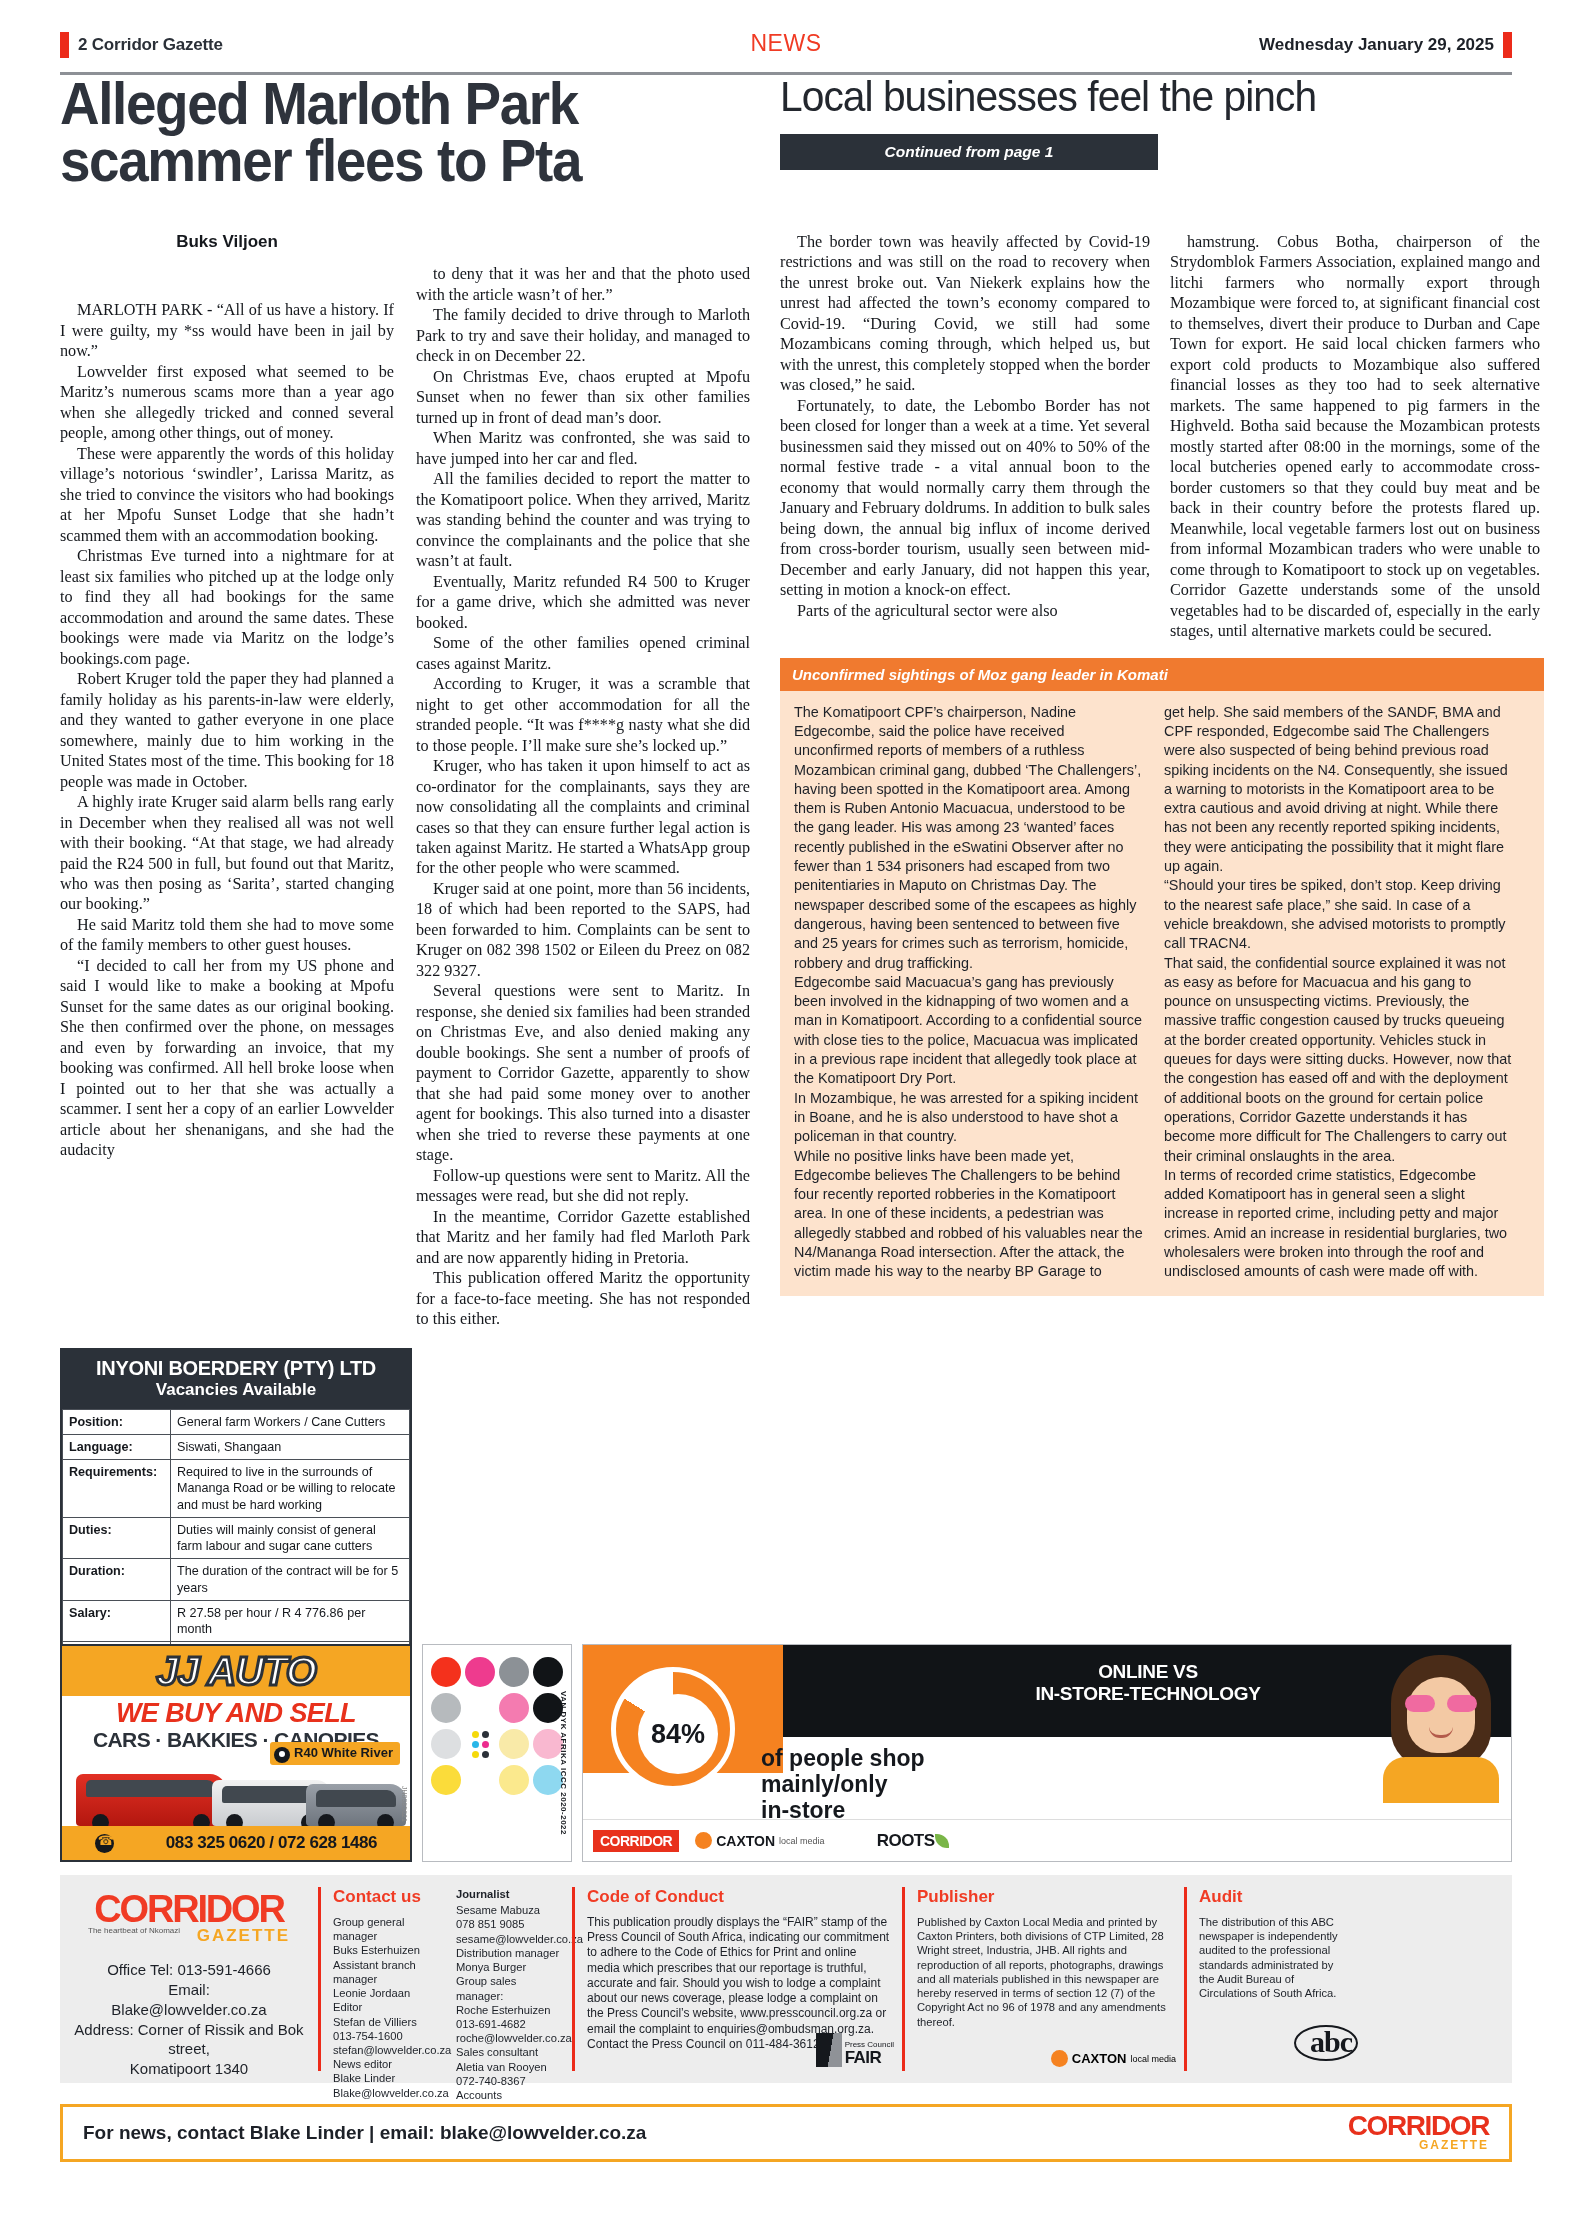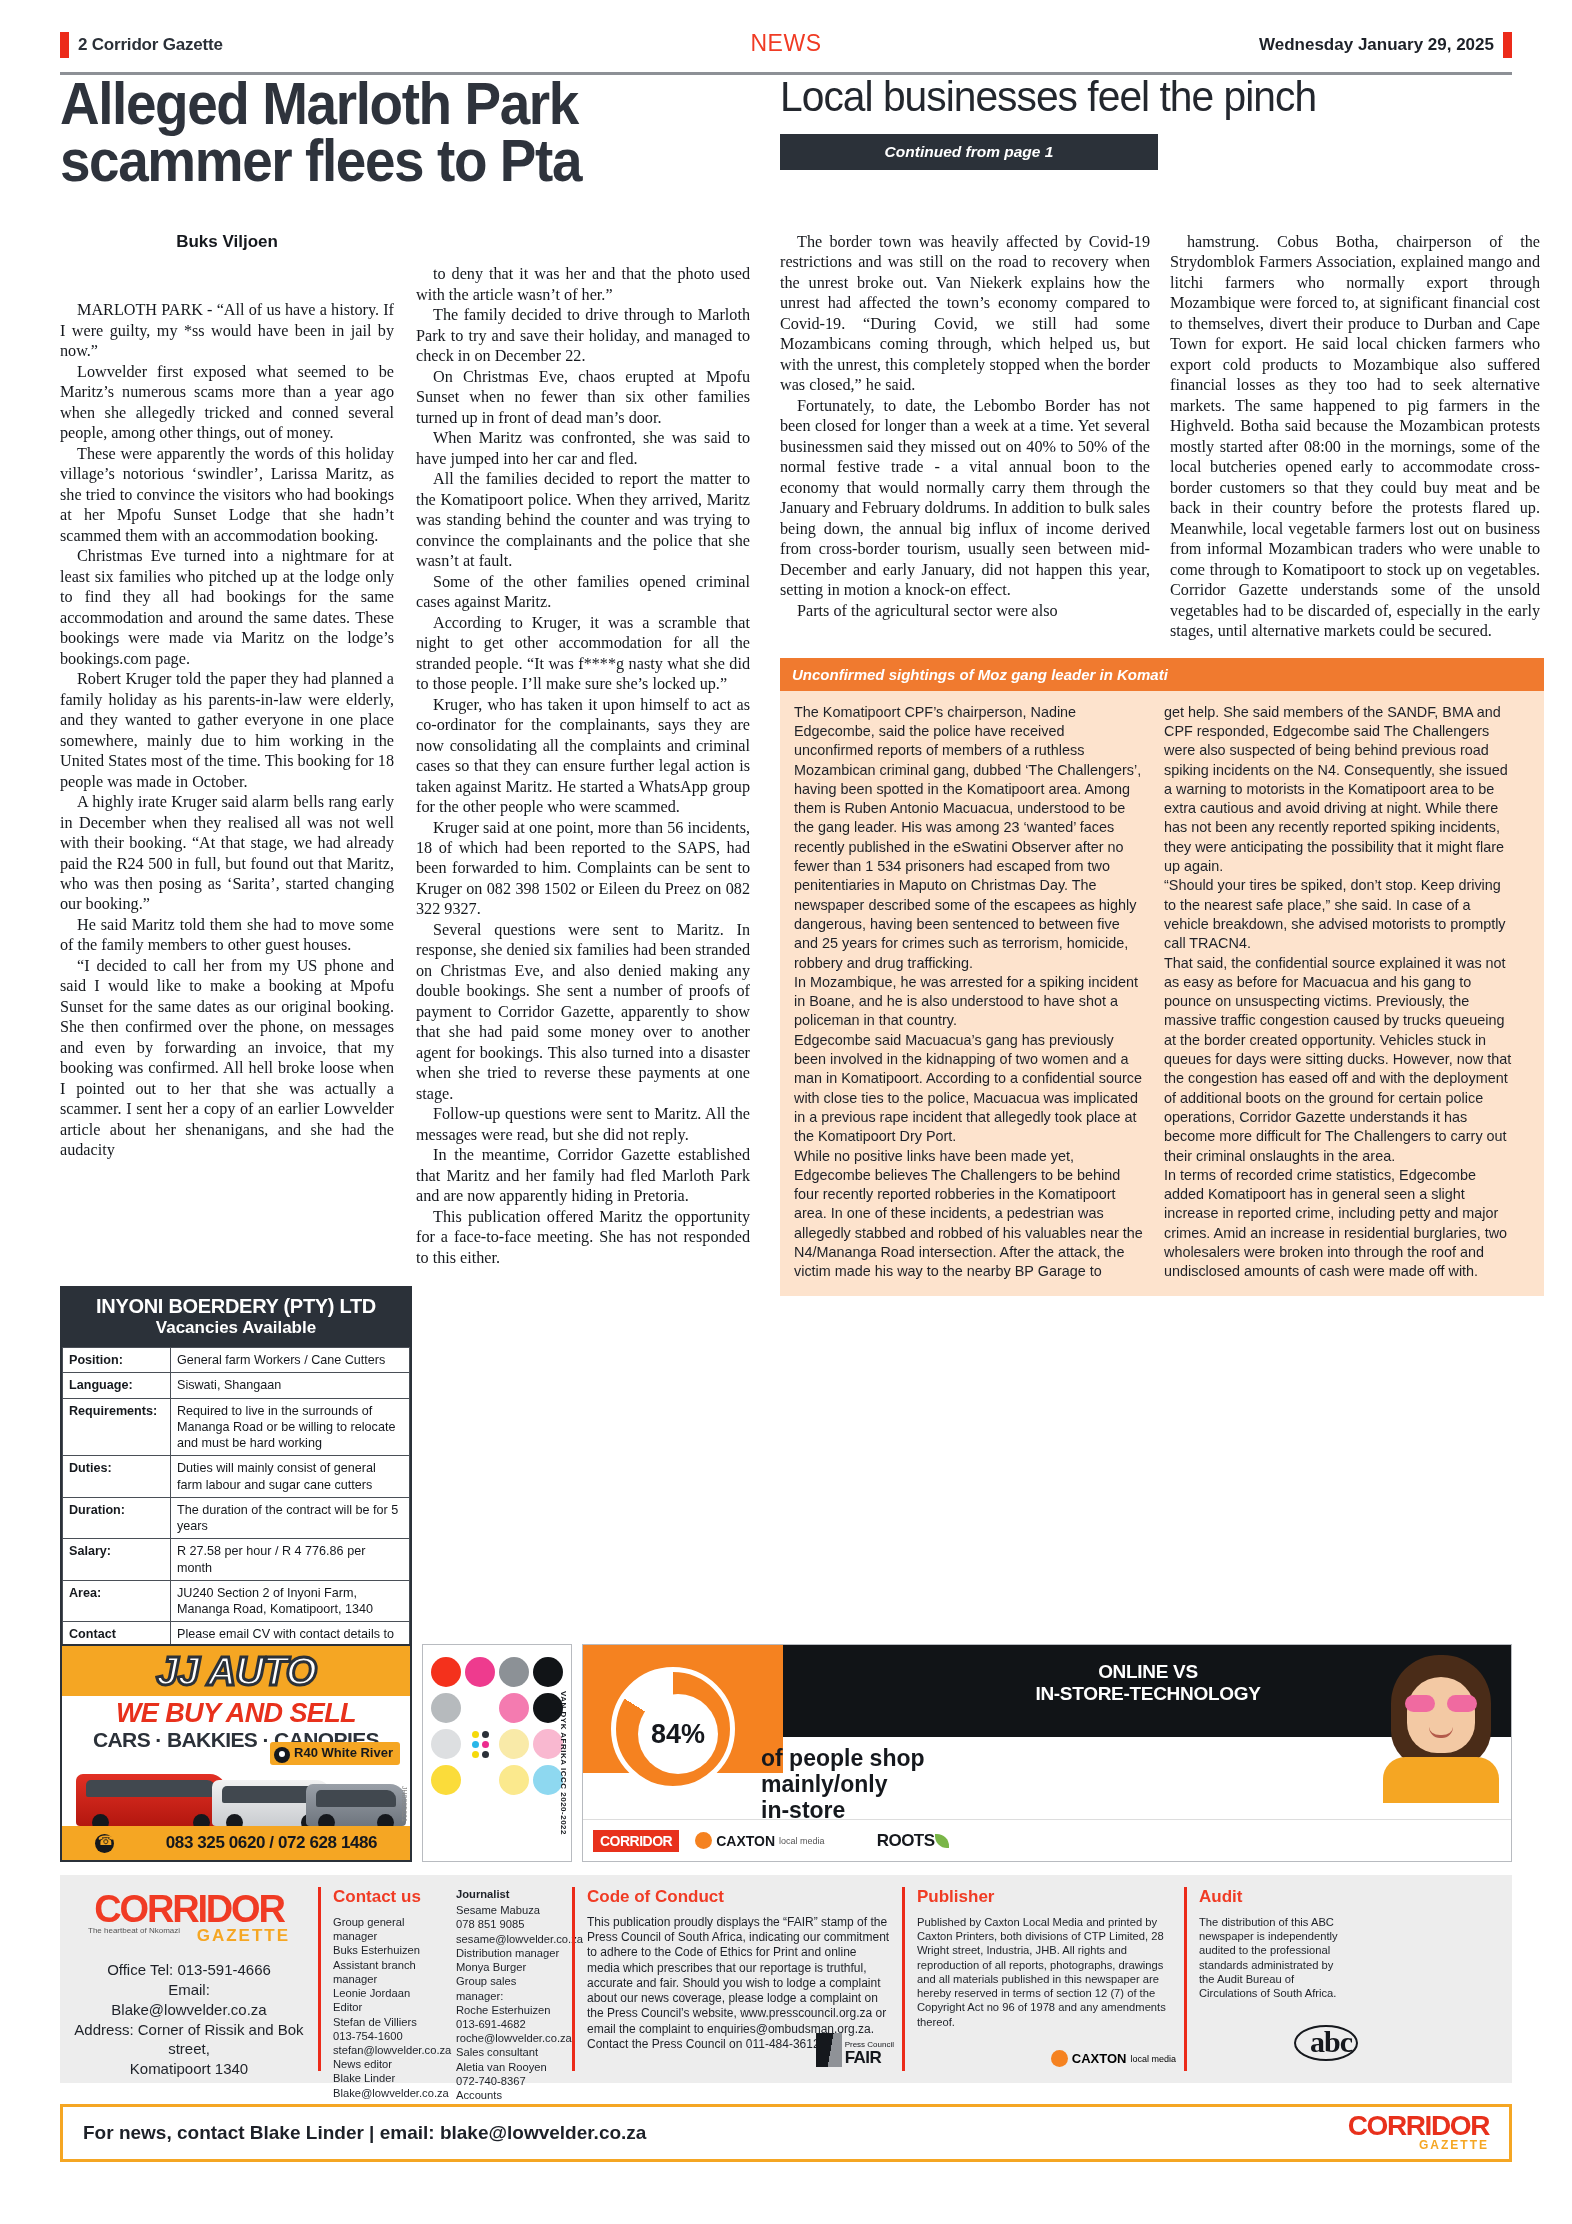--- a/index.html
+++ b/index.html
@@ -231,20 +231,21 @@
               <p>“I decided to call her from my US phone and said I would like to make a booking at Mpofu Sunset for the same dates as our original booking. She then confirmed over the phone, on messages and even by forwarding an invoice, that my booking was confirmed. All hell broke loose when I pointed out to her that she was actually a scammer. I sent her a copy of an earlier Lowvelder article about her shenanigans, and she had the audacity</p>
             </div>
         </div>
         <div class="col">
           <div class="body-text">
               <p>to deny that it was her and that the photo used with the article wasn’t of her.”</p>
               <p>The family decided to drive through to Marloth Park to try and save their holiday, and managed to check in on December 22.</p>
               <p>On Christmas Eve, chaos erupted at Mpofu Sunset when no fewer than six other families turned up in front of dead man’s door.</p>
               <p>When Maritz was confronted, she was said to have jumped into her car and fled.</p>
               <p>All the families decided to report the matter to the Komatipoort police. When they arrived, Maritz was standing behind the counter and was trying to convince the complainants and the police that she wasn’t at fault.</p>
+              <p>Eventually, Maritz refunded R4 500 to Kruger for a game drive, which she admitted was never booked.</p>
               <p>Some of the other families opened criminal cases against Maritz.</p>
               <p>According to Kruger, it was a scramble that night to get other accommodation for all the stranded people. “It was f****g nasty what she did to those people. I’ll make sure she’s locked up.”</p>
               <p>Kruger, who has taken it upon himself to act as co-ordinator for the complainants, says they are now consolidating all the complaints and criminal cases so that they can ensure further legal action is taken against Maritz. He started a WhatsApp group for the other people who were scammed.</p>
               <p>Kruger said at one point, more than 56 incidents, 18 of which had been reported to the SAPS, had been forwarded to him. Complaints can be sent to Kruger on 082 398 1502 or Eileen du Preez on 082 322 9327.</p>
               <p>Several questions were sent to Maritz. In response, she denied six families had been stranded on Christmas Eve, and also denied making any double bookings. She sent a number of proofs of payment to Corridor Gazette, apparently to show that she had paid some money over to another agent for bookings. This also turned into a disaster when she tried to reverse these payments at one stage.</p>
               <p>Follow-up questions were sent to Maritz. All the messages were read, but she did not reply.</p>
               <p>In the meantime, Corridor Gazette established that Maritz and her family had fled Marloth Park and are now apparently hiding in Pretoria.</p>
               <p>This publication offered Maritz the opportunity for a face-to-face meeting. She has not responded to this either.</p>
             </div>
         </div>
@@ -317,22 +318,22 @@
               <p>hamstrung. Cobus Botha, chairperson of the Strydomblok Farmers Association, explained mango and litchi farmers who normally export through Mozambique were forced to, at significant financial cost to themselves, divert their produce to Durban and Cape Town for export. He said local chicken farmers who export cold products to Mozambique also suffered financial losses as they too had to seek alternative markets. The same happened to pig farmers in the Highveld. Botha said because the Mozambican protests mostly started after 08:00 in the mornings, some of the local butcheries opened early to accommodate cross-border customers so that they could buy meat and be back in their country before the protests flared up. Meanwhile, local vegetable farmers lost out on business from informal Mozambican traders who were unable to come through to Komatipoort to stock up on vegetables. Corridor Gazette understands some of the unsold vegetables had to be discarded of, especially in the early stages, until alternative markets could be secured.</p>
             </div>
         </div>
       </div>
 
       <div class="sidebox">
         <div class="sidebox-title">Unconfirmed sightings of Moz gang leader in Komati</div>
         <div class="sidebox-body">
           <div class="sidebox-col sb-text">
               <p>The Komatipoort CPF’s chairperson, Nadine Edgecombe, said the police have received unconfirmed reports of members of a ruthless Mozambican criminal gang, dubbed ‘The Challengers’, having been spotted in the Komatipoort area. Among them is Ruben Antonio Macuacua, understood to be the gang leader. His was among 23 ‘wanted’ faces recently published in the eSwatini Observer after no fewer than 1 534 prisoners had escaped from two penitentiaries in Maputo on Christmas Day. The newspaper described some of the escapees as highly dangerous, having been sentenced to between five and 25 years for crimes such as terrorism, homicide, robbery and drug trafficking.</p>
+              <p>Edgecombe said Macuacua’s gang has previously been involved in the kidnapping of two women and a man in Komatipoort. According to a confidential source with close ties to the police, Macuacua was implicated in a previous rape incident that allegedly took place at the Komatipoort Dry Port.</p>
               <p>In Mozambique, he was arrested for a spiking incident in Boane, and he is also understood to have shot a policeman in that country.</p>
-              <p>Edgecombe said Macuacua’s gang has previously been involved in the kidnapping of two women and a man in Komatipoort. According to a confidential source with close ties to the police, Macuacua was implicated in a previous rape incident that allegedly took place at the Komatipoort Dry Port.</p>
               <p>While no positive links have been made yet, Edgecombe believes The Challengers to be behind four recently reported robberies in the Komatipoort area. In one of these incidents, a pedestrian was allegedly stabbed and robbed of his valuables near the N4/Mananga Road intersection. After the attack, the victim made his way to the nearby BP Garage to</p>
             </div>
           <div class="sidebox-col sb-text">
               <p>get help. She said members of the SANDF, BMA and CPF responded, Edgecombe said The Challengers were also suspected of being behind previous road spiking incidents on the N4. Consequently, she issued a warning to motorists in the Komatipoort area to be extra cautious and avoid driving at night. While there has not been any recently reported spiking incidents, they were anticipating the possibility that it might flare up again.</p>
               <p>“Should your tires be spiked, don’t stop. Keep driving to the nearest safe place,” she said. In case of a vehicle breakdown, she advised motorists to promptly call TRACN4.</p>
               <p>That said, the confidential source explained it was not as easy as before for Macuacua and his gang to pounce on unsuspecting victims. Previously, the massive traffic congestion caused by trucks queueing at the border created opportunity. Vehicles stuck in queues for days were sitting ducks. However, now that the congestion has eased off and with the deployment of additional boots on the ground for certain police operations, Corridor Gazette understands it has become more difficult for The Challengers to carry out their criminal onslaughts in the area.</p>
               <p>In terms of recorded crime statistics, Edgecombe added Komatipoort has in general seen a slight increase in reported crime, including petty and major crimes. Amid an increase in residential burglaries, two wholesalers were broken into through the roof and undisclosed amounts of cash were made off with.</p>
             </div>
         </div>
       </div>

